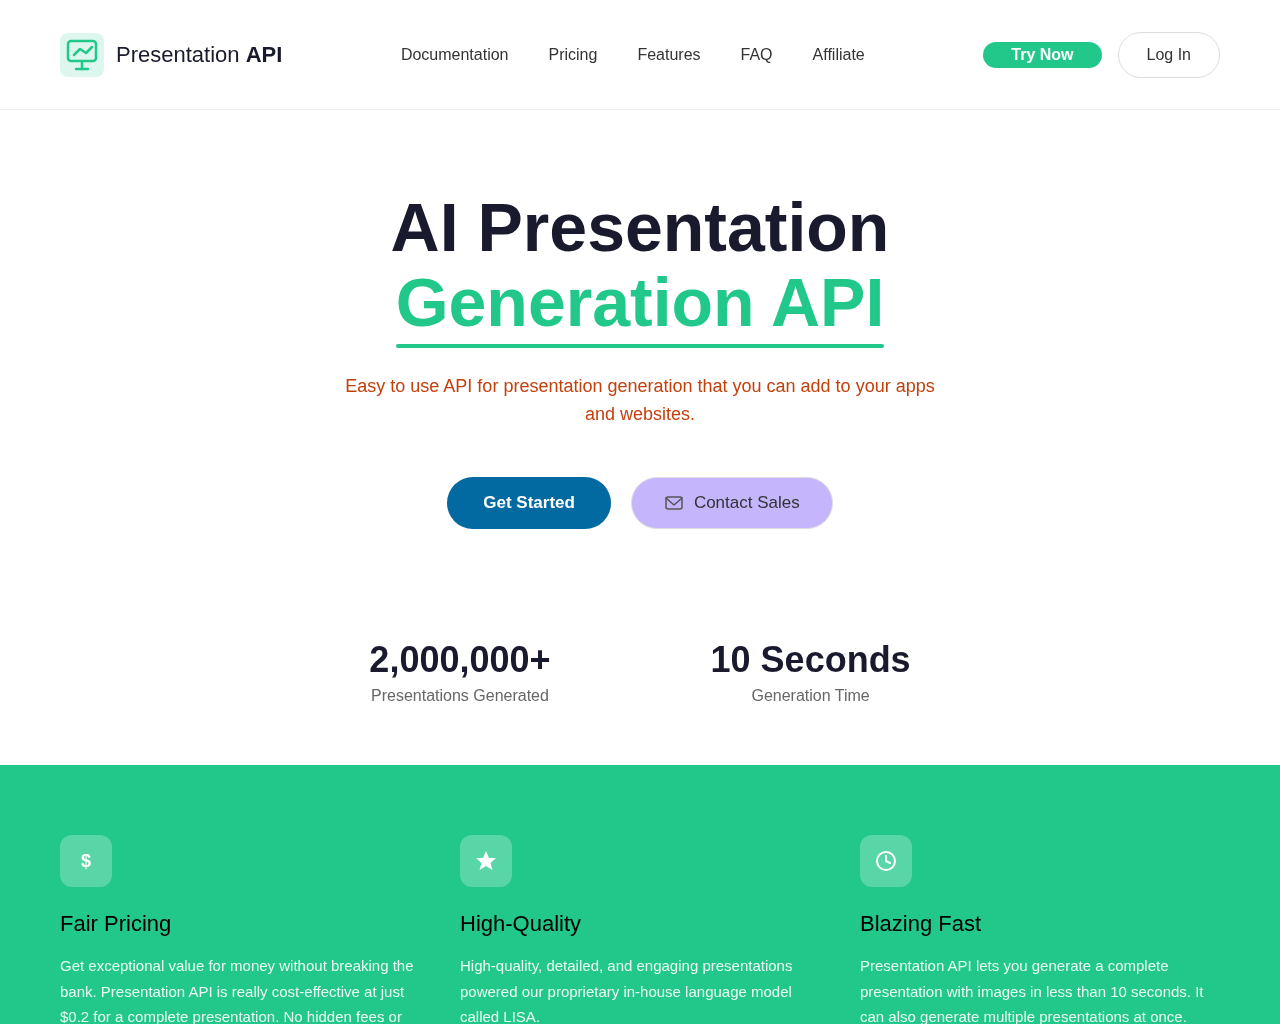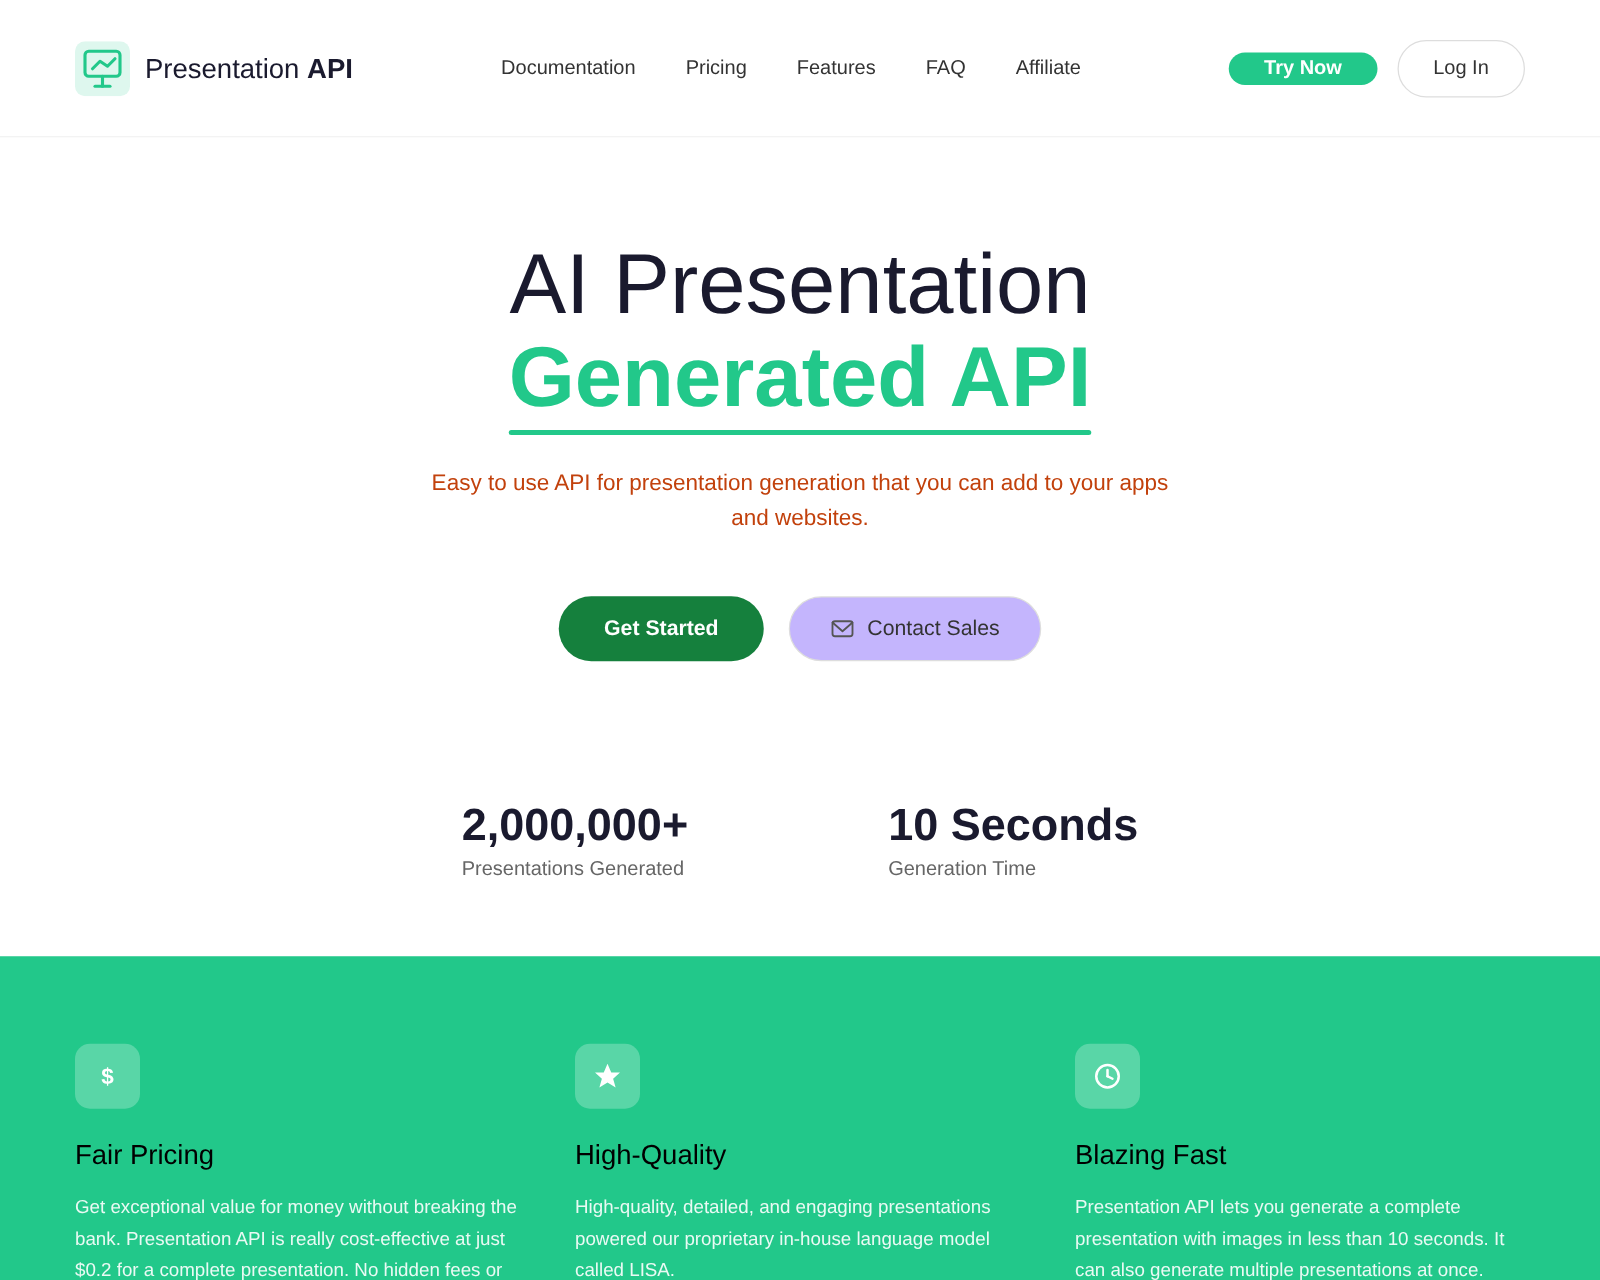--- a/index.html
+++ b/index.html
@@ -76,21 +76,21 @@
     }
 
     
     .hero {
       text-align: center;
       padding: 80px 40px 60px;
       background: #fff;
     }
     .hero-title-line1 {
       font-size: 68px;
-      font-weight: 400;
+      font-weight: 700;
       color: #1a1a2e;
       line-height: 1.1;
     }
     .hero-title-line2 {
       font-size: 68px;
       font-weight: 800;
       color: #22c88a;
       line-height: 1.1;
       position: relative;
       display: inline-block;
@@ -114,21 +114,21 @@
       margin-right: auto;
       line-height: 1.6;
     }
     .hero-buttons {
       display: flex;
       justify-content: center;
       gap: 20px;
       margin-top: 48px;
     }
     .btn-get-started {
-      background: #15803d;
+      background: #0369a1;
       color: #fff;
       border: none;
       border-radius: 50px;
       padding: 16px 36px;
       font-size: 17px;
       font-weight: 600;
       cursor: pointer;
     }
     .btn-contact-sales {
       background: #c4b5fd;
@@ -151,20 +151,21 @@
 
     
     .stats-section {
       display: flex;
       justify-content: center;
       gap: 160px;
       padding: 50px 40px 60px;
       background: #fff;
     }
     .stat-item {
+      text-align: center;
     }
     .stat-number {
       font-size: 36px;
       font-weight: 800;
       color: #1a1a2e;
     }
     .stat-label {
       font-size: 16px;
       color: #666;
       margin-top: 6px;
@@ -231,21 +232,21 @@
 
   <div class="header-actions">
     <button class="btn-try-now">Try Now</button>
     <button class="btn-login">Log In</button>
   </div>
 </header>
 
 <section class="hero">
   <div>
     <div class="hero-title-line1">AI Presentation</div>
-    <div><span class="hero-title-line2">Generated API</span></div>
+    <div><span class="hero-title-line2">Generation API</span></div>
   </div>
   <p class="hero-subtitle">Easy to use API for presentation generation that you can add to your apps and websites.</p>
   <div class="hero-buttons">
     <button class="btn-get-started">Get Started</button>
     <button class="btn-contact-sales">
       <svg class="mail-icon" viewBox="0 0 20 20" fill="none" xmlns="http://www.w3.org/2000/svg">
         <rect x="2" y="4" width="16" height="12" rx="2" stroke="#555" stroke-width="1.5" fill="none"></rect>
         <polyline points="2,5 10,12 18,5" stroke="#555" stroke-width="1.5" fill="none" stroke-linecap="round" stroke-linejoin="round"></polyline>
       </svg>
       <span>Contact Sales</span>

